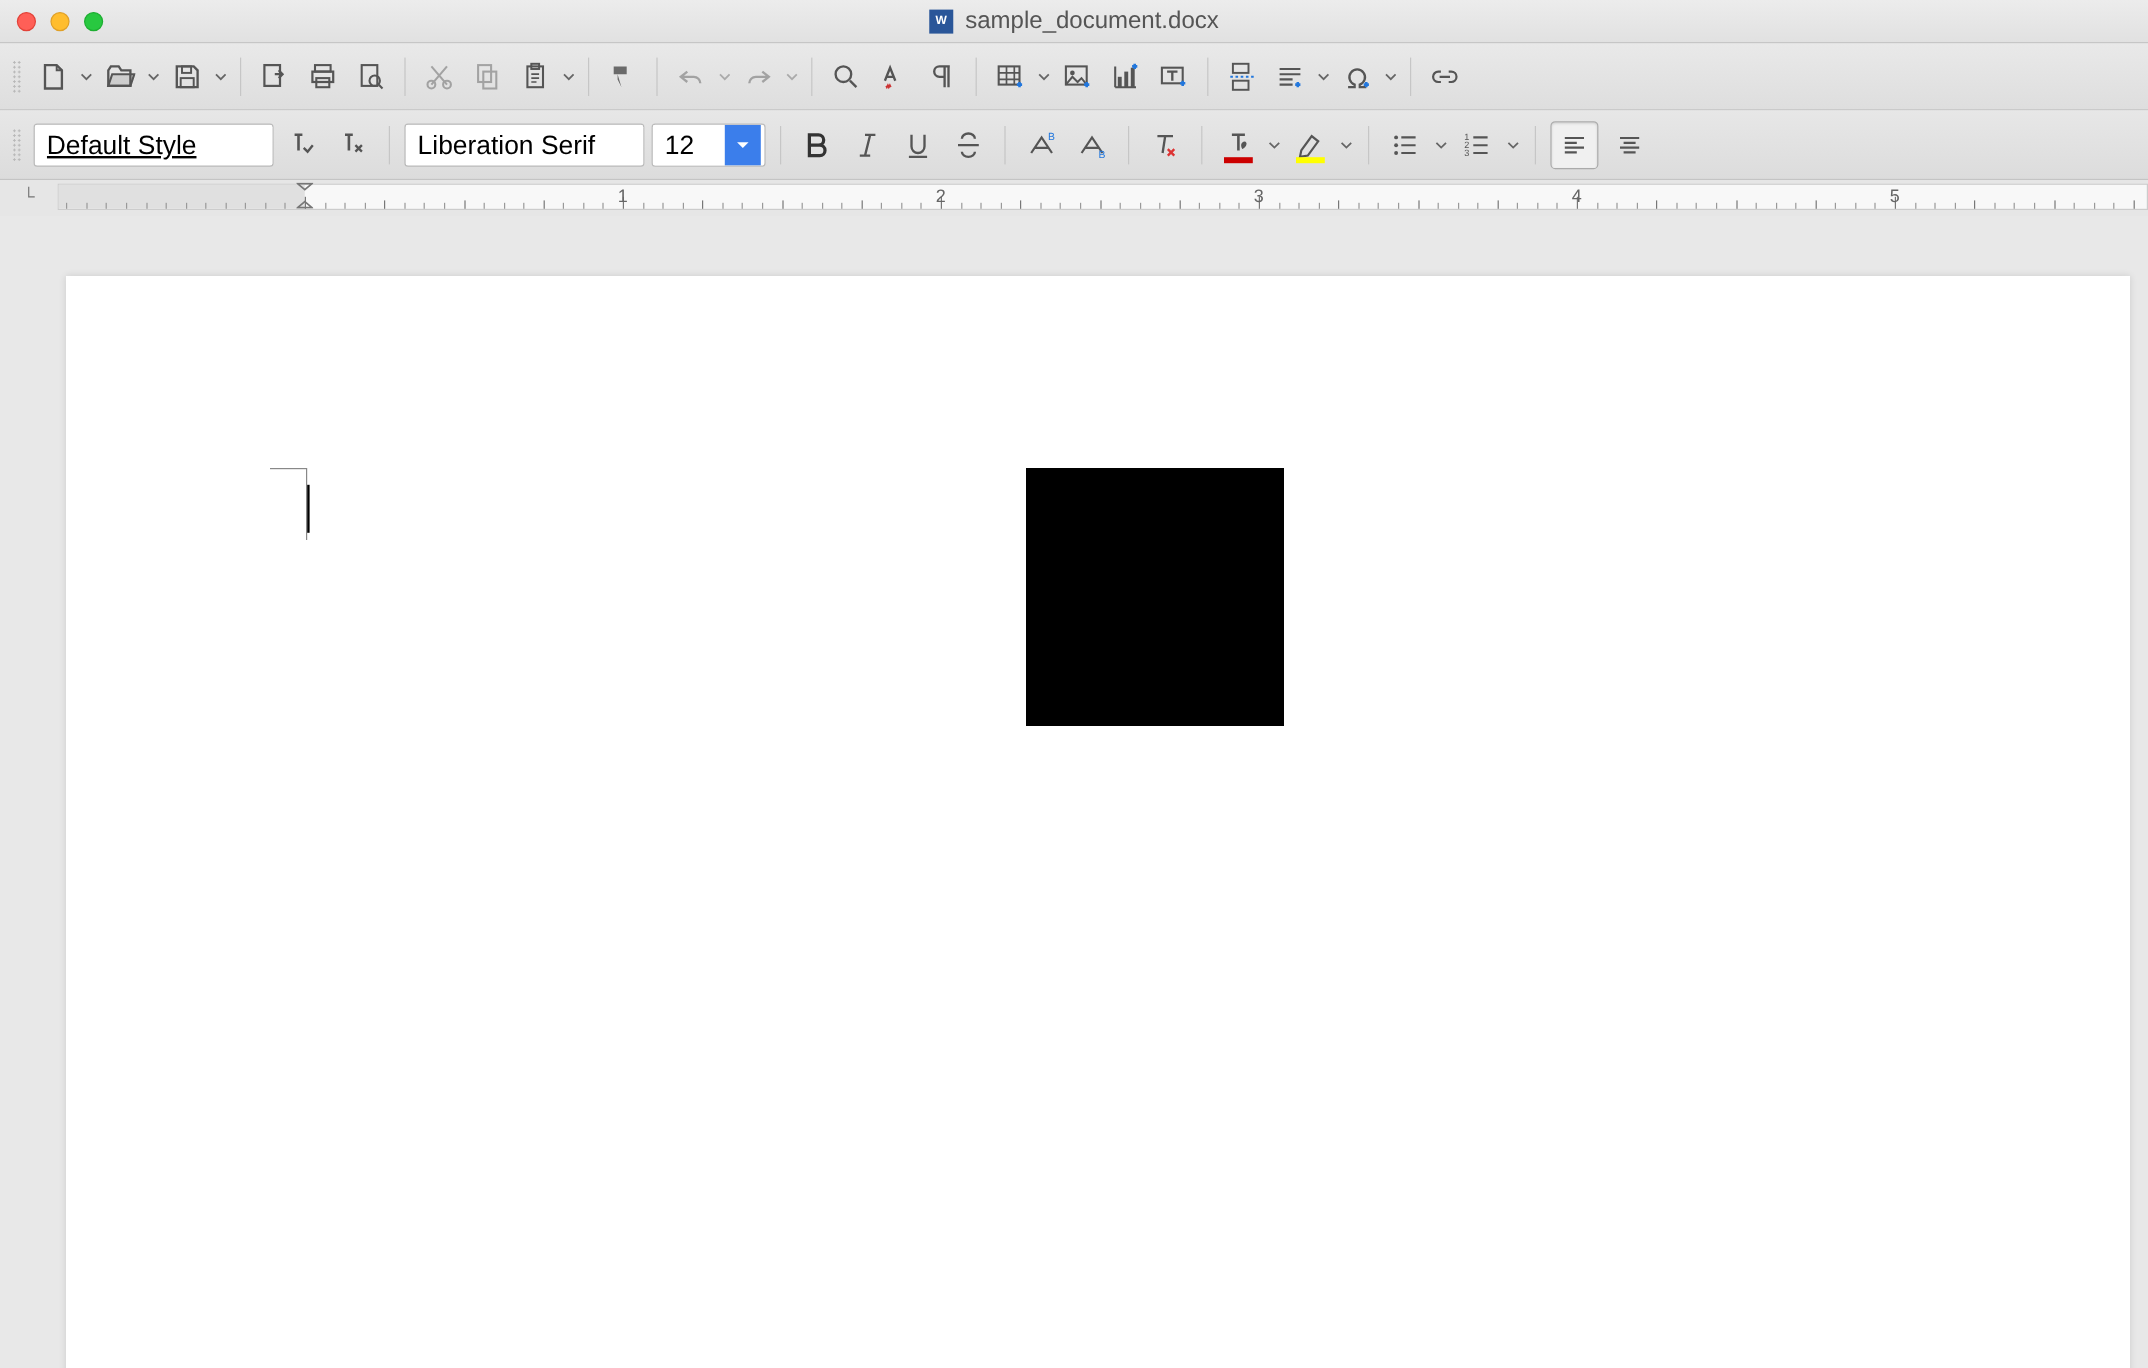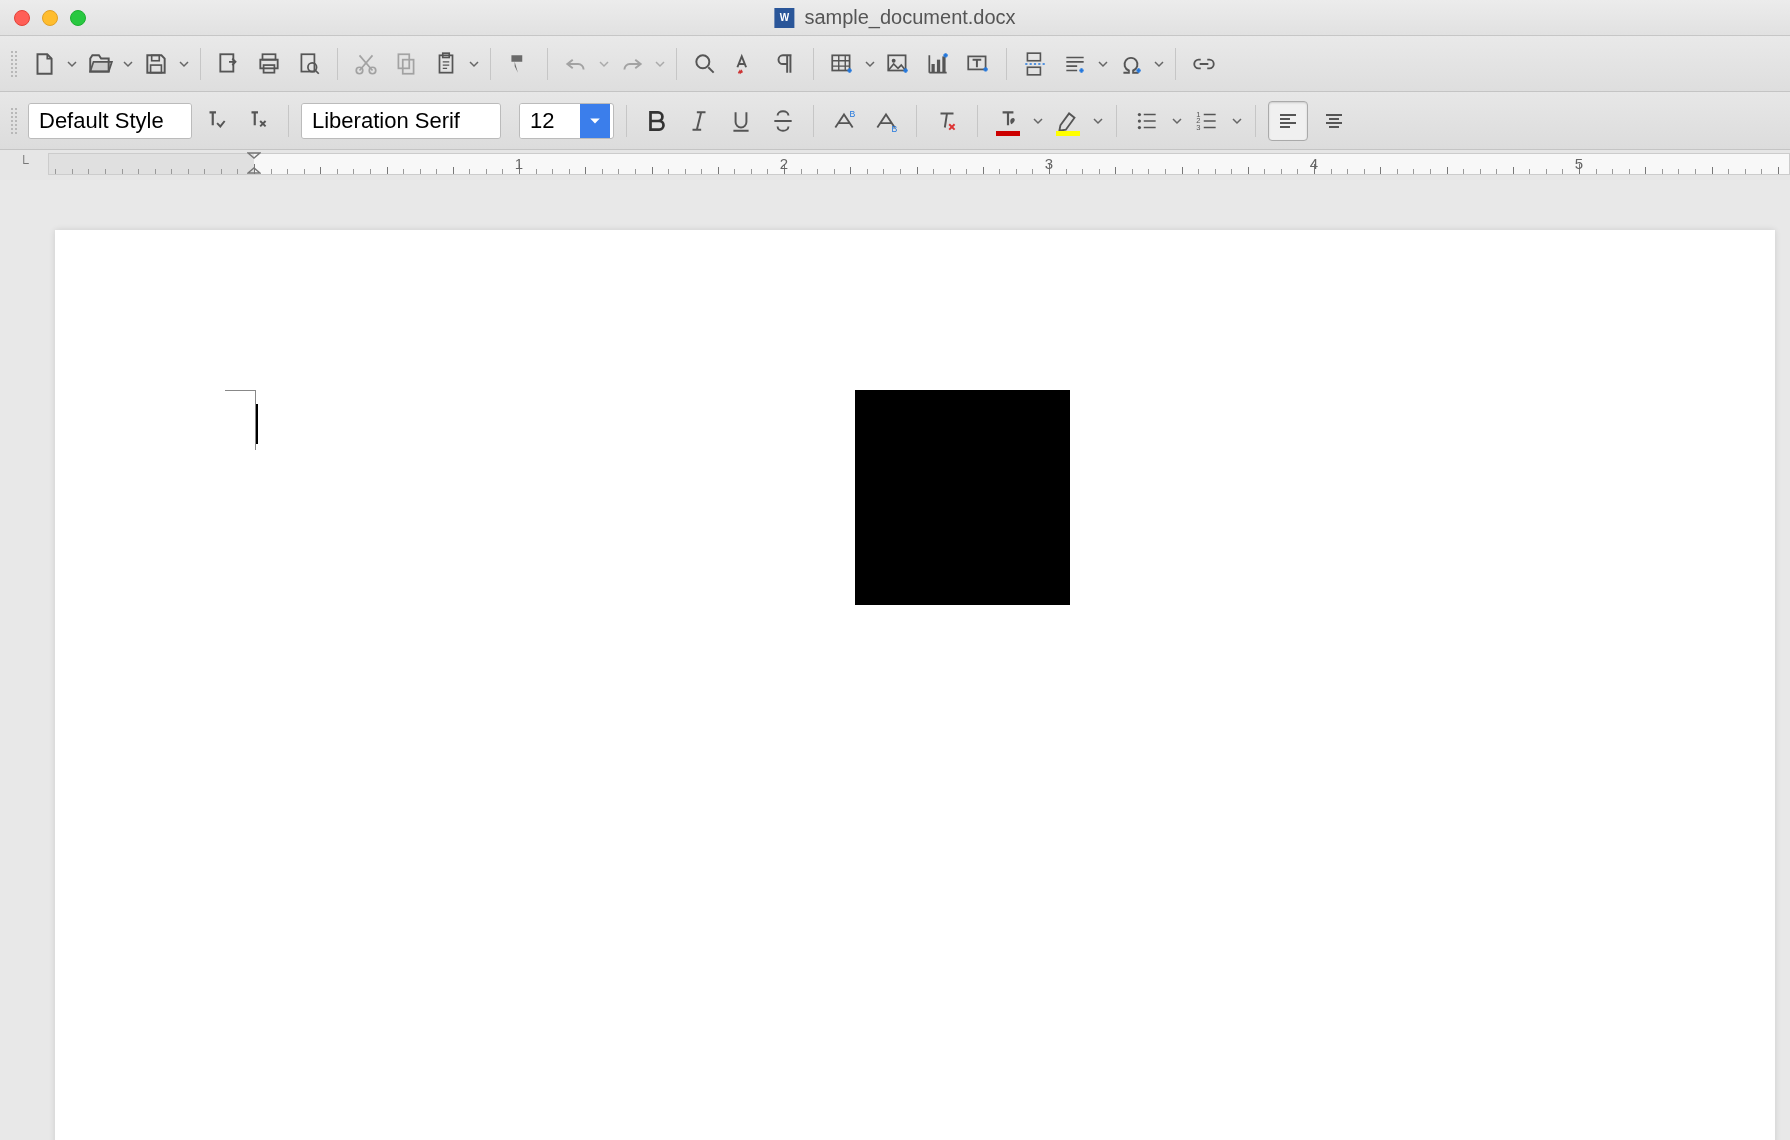--- a/index.html
+++ b/index.html
@@ -159,23 +159,23 @@
     width: 215px;
     height: 215px;
     background: black;
   }
   .align-btn {
     height:40px;width:40px;display:flex;align-items:center;justify-content:center;
     border:1px solid transparent; border-radius:4px;
   }
   .align-btn.active { background:#f0f0f0; border-color:#aaa; box-shadow:inset 0 1px 2px rgba(0,0,0,.15);}
 
-  .style-combo { width: 164px; }
+  .style-combo { width: 200px; text-decoration: underline; }
   .font-combo { width: 200px; }
-  .size-combo { width: 95px; margin-left: 12px; }
+  .size-combo { width: 95px; }
 
   .color-btn { position: relative; }
   .color-btn .color-bar {
     position:absolute; bottom:2px; left:5px; right:5px; height:5px;
   }
   .red-bar { background:#cc0000;}
   .yellow-bar { background:#ffff00;}
 </style>
 </head>
 <body>

